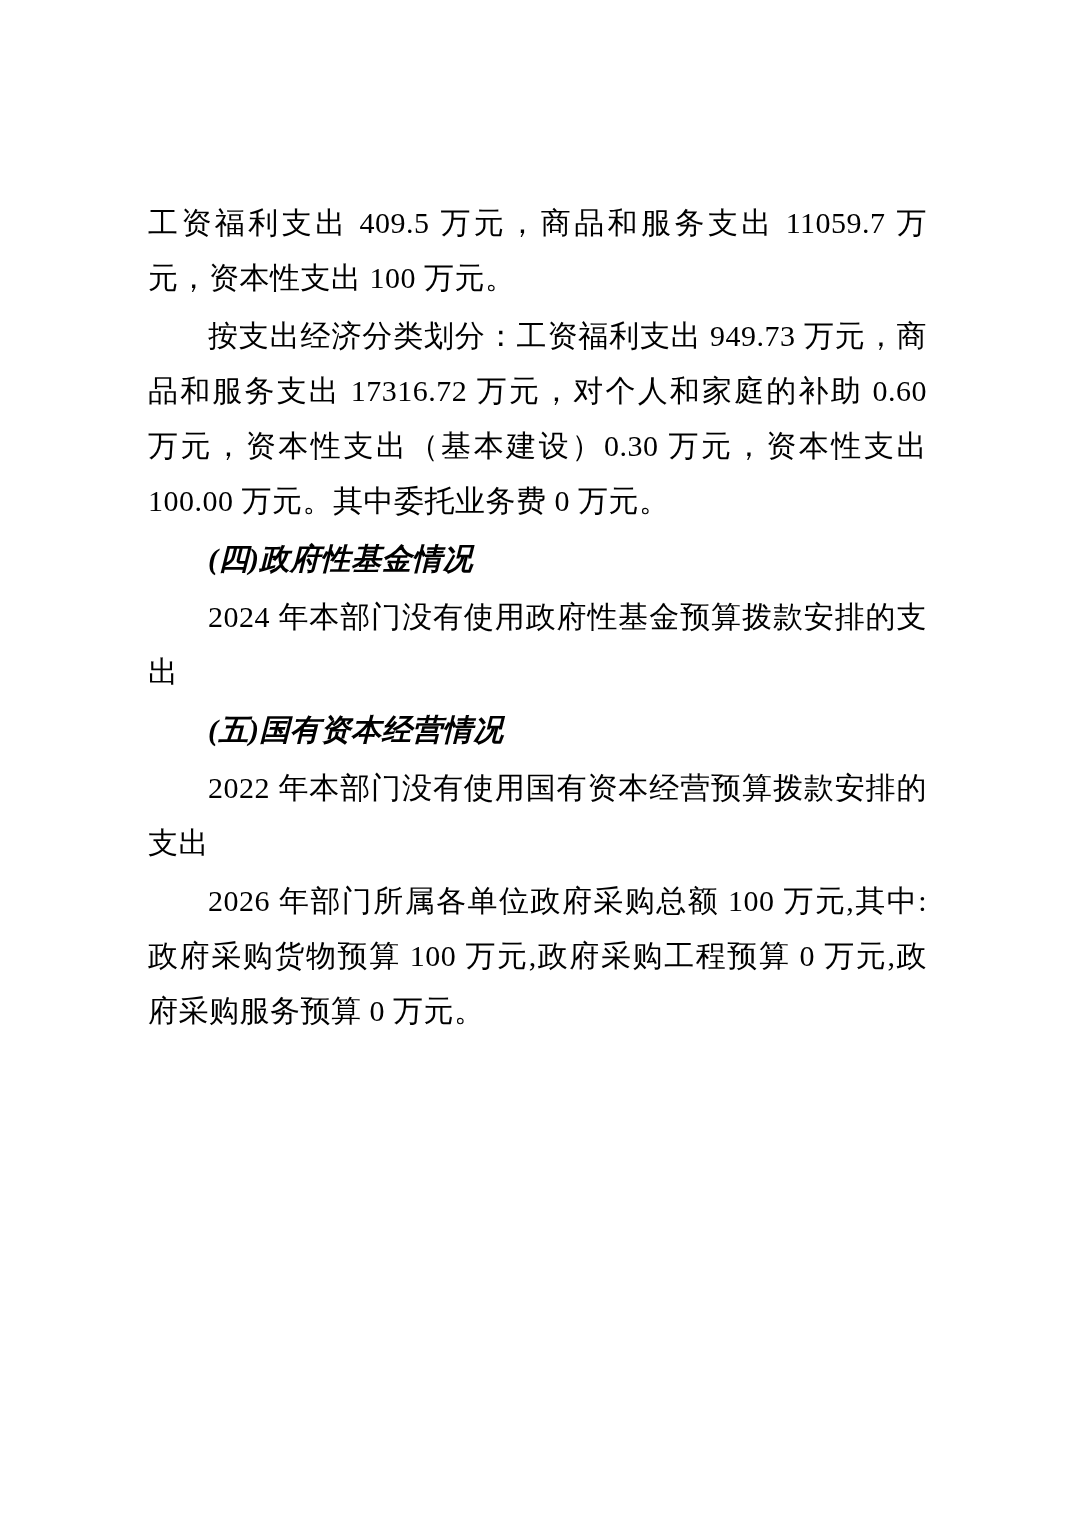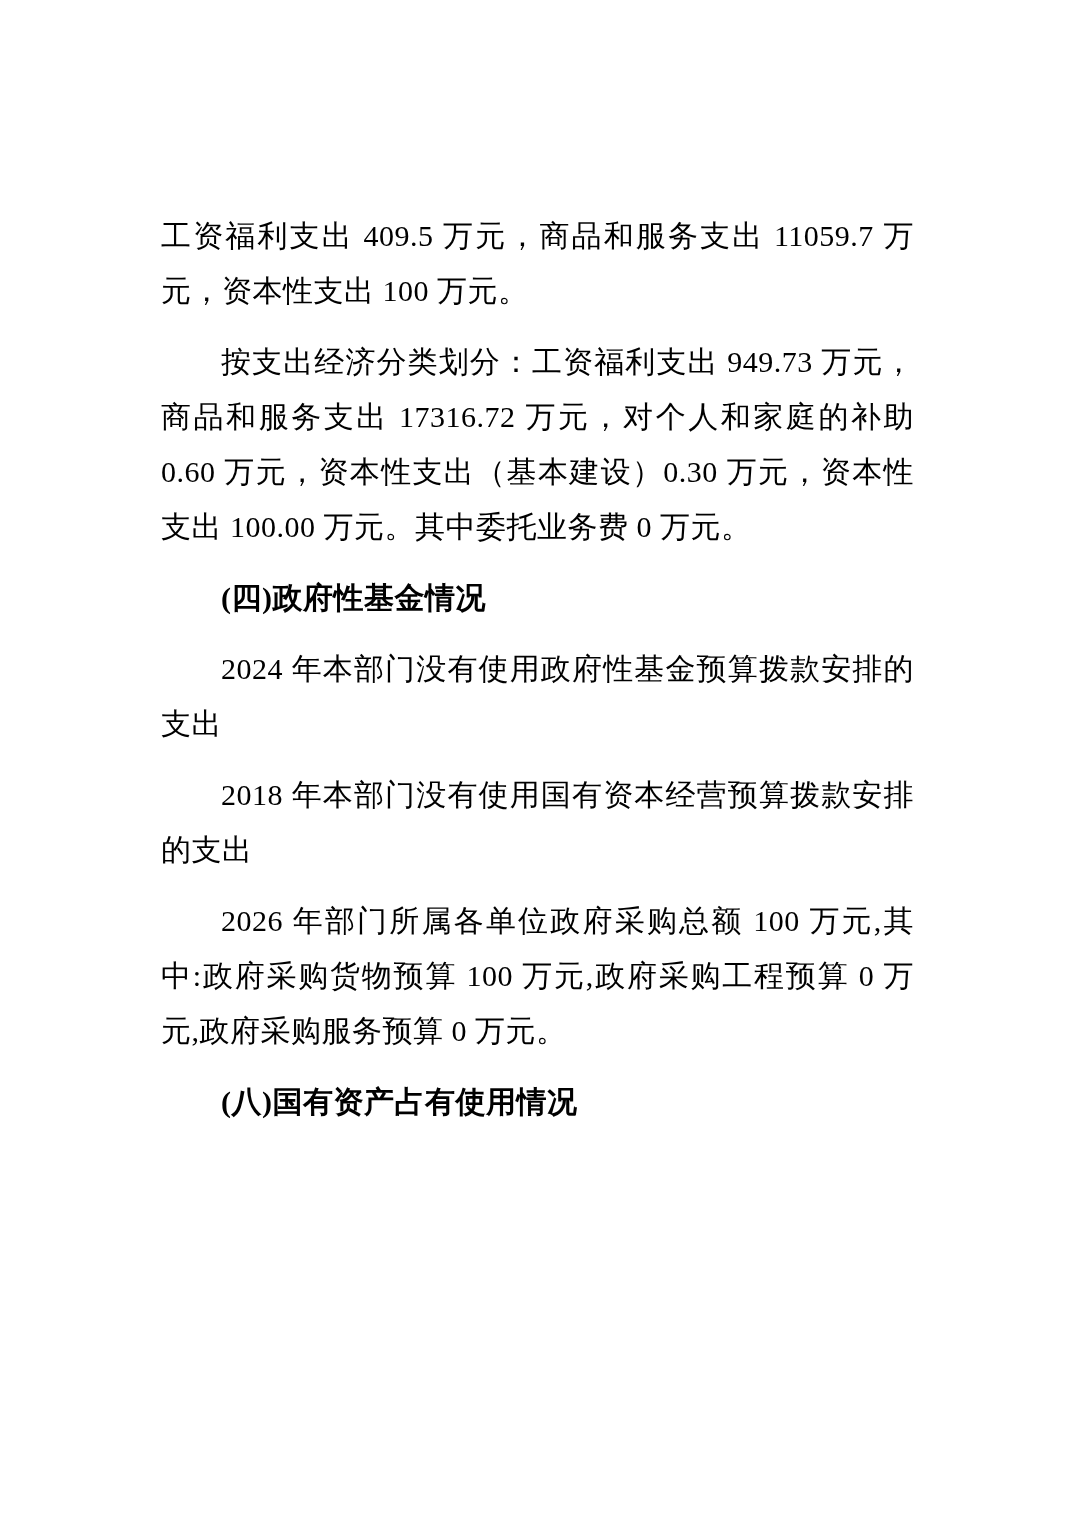--- a/index.html
+++ b/index.html
@@ -15,38 +15,39 @@
     background: #ffffff;
     overflow: hidden;
     box-sizing: border-box;
     padding: 192px 144px 0 145px;
     font-family: "Liberation Serif", "DejaVu Serif", serif;
     font-size: 30px;
     line-height: 55px;
     color: #000000;
   }
   .doc p {
-    margin: 16px;
+    margin: 3px;
     padding: 0;
     text-align: justify;
     letter-spacing: 0.5px;
   }
   .doc p.indent {
     text-indent: 2em;
   }
   .doc p.heading {
     font-weight: bold;
+    font-style: italic;
   }
 </style>
 </head>
 <body>
 
 <div class="page">
   <main class="doc" id="doc">
       <p class="body">工资福利支出 409.5 万元，商品和服务支出 11059.7 万元，资本性支出 100 万元。</p>
       <p class="body indent">按支出经济分类划分：工资福利支出 949.73 万元，商品和服务支出 17316.72 万元，对个人和家庭的补助 0.60 万元，资本性支出（基本建设）0.30 万元，资本性支出 100.00 万元。其中委托业务费 0 万元。</p>
       <p class="heading indent">(四)政府性基金情况</p>
       <p class="body indent">2024 年本部门没有使用政府性基金预算拨款安排的支出</p>
-      <p class="body indent">2018 年本部门没有使用国有资本经营预算拨款安排的支出</p>
+      <p class="heading indent">(五)国有资本经营情况</p>
+      <p class="body indent">2022 年本部门没有使用国有资本经营预算拨款安排的支出</p>
       <p class="body indent">2026 年部门所属各单位政府采购总额 100 万元,其中:政府采购货物预算 100 万元,政府采购工程预算 0 万元,政府采购服务预算 0 万元。</p>
-      <p class="heading indent">(八)国有资产占有使用情况</p>
     </main>
 </div>
 
 </body></html>

